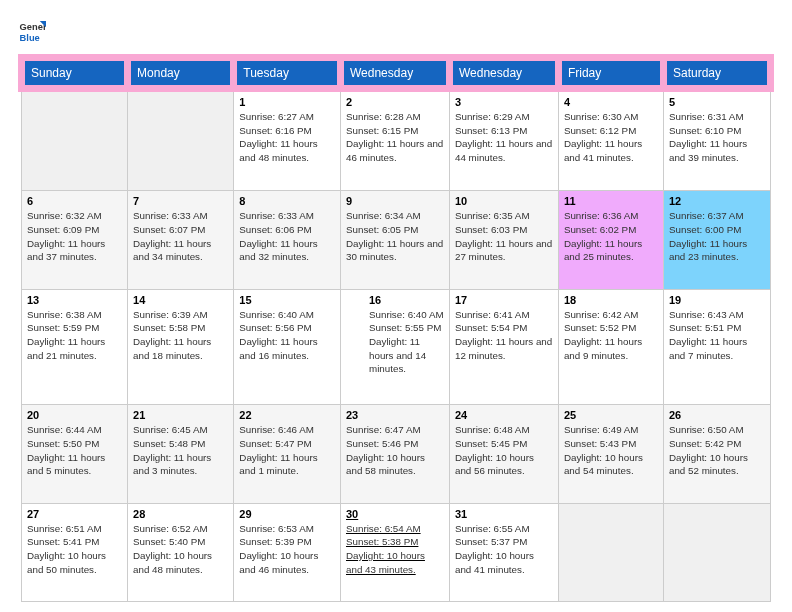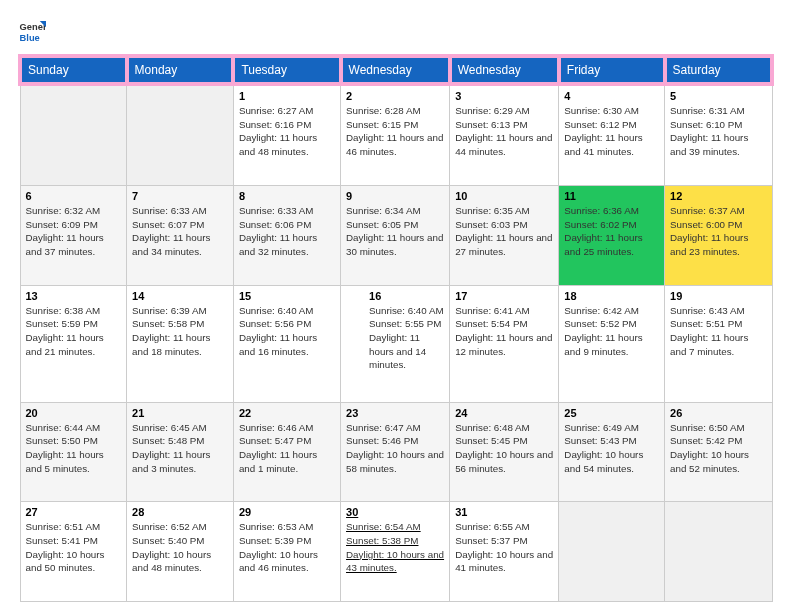--- a/index.html
+++ b/index.html
@@ -53,21 +53,21 @@
       width: 100%;
       font-size: 10.5px;
     }
     .calendar th {
       background: #1565c0;
       color: #fff;
       text-align: left;
       padding: 5px 6px;
       font-size: 12px;
       font-weight: normal;
-      border: 4px solid #f9a8d4;
+      border: 7px solid #f9a8d4;
     }
     .calendar td {
       border: 1px solid #ccc;
       vertical-align: top;
       padding: 4px 5px;
       width: 113px;
       min-height: 70px;
       background: #fff;
     }
     .calendar tr:nth-child(even) td {
@@ -167,25 +167,25 @@
             <div class="day-info">Sunrise: 6:33 AM<br>Sunset: 6:06 PM<br>Daylight: 11 hours and 32 minutes.</div>
           </td>
           <td style="background: rgb(245, 245, 245);">
             <span class="day-num">9</span>
             <div class="day-info">Sunrise: 6:34 AM<br>Sunset: 6:05 PM<br>Daylight: 11 hours and 30 minutes.</div>
           </td>
           <td style="background: rgb(245, 245, 245);">
             <span class="day-num">10</span>
             <div class="day-info">Sunrise: 6:35 AM<br>Sunset: 6:03 PM<br>Daylight: 11 hours and 27 minutes.</div>
           </td>
-          <td style="background: #22c55e;">
+          <td style="background: #f0abfc;">
             <span class="day-num">11</span>
             <div class="day-info">Sunrise: 6:36 AM<br>Sunset: 6:02 PM<br>Daylight: 11 hours and 25 minutes.</div>
           </td>
-          <td style="background: #fde047; margin-left: 30px;">
+          <td style="background: #7dd3fc; margin-left: 30px;">
             <span class="day-num">12</span>
             <div class="day-info">Sunrise: 6:37 AM<br>Sunset: 6:00 PM<br>Daylight: 11 hours and 23 minutes.</div>
           </td>
         </tr>
         <tr style="background: #ef4444;">
           <td style="background: rgb(255, 255, 255);">
             <span class="day-num">13</span>
             <div class="day-info">Sunrise: 6:38 AM<br>Sunset: 5:59 PM<br>Daylight: 11 hours and 21 minutes.</div>
           </td>
           <td style="background: rgb(255, 255, 255);">

